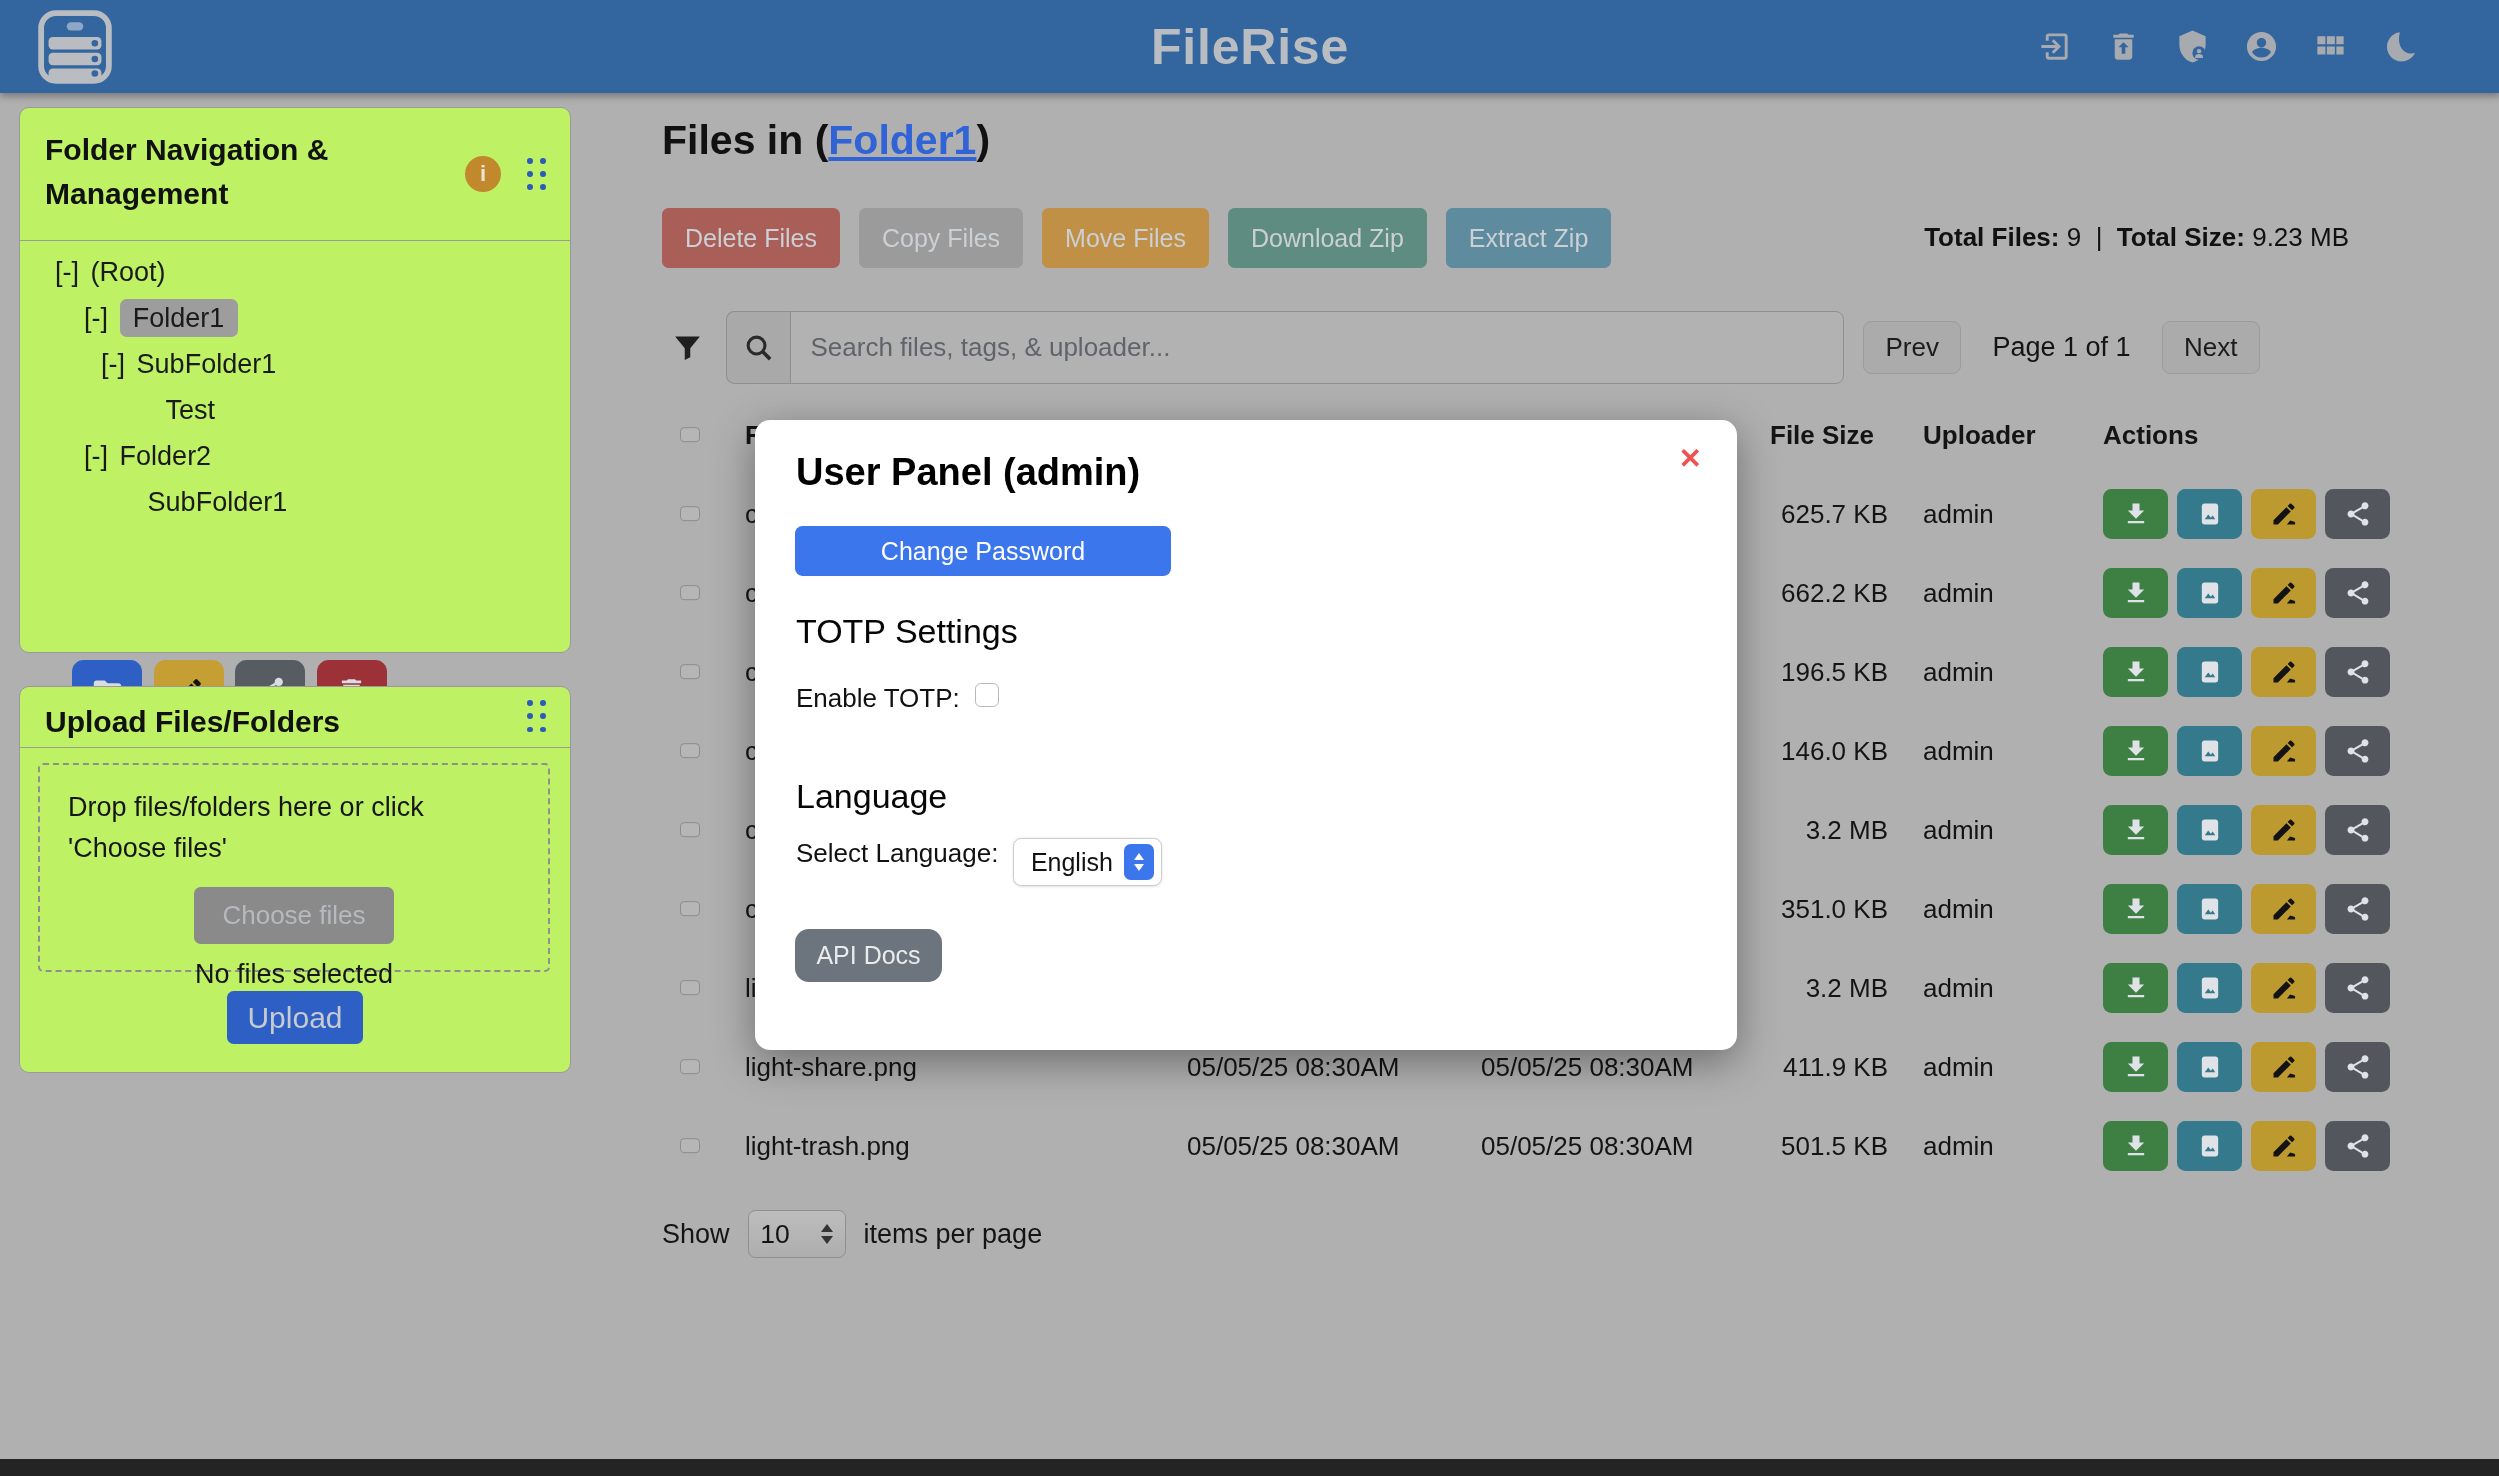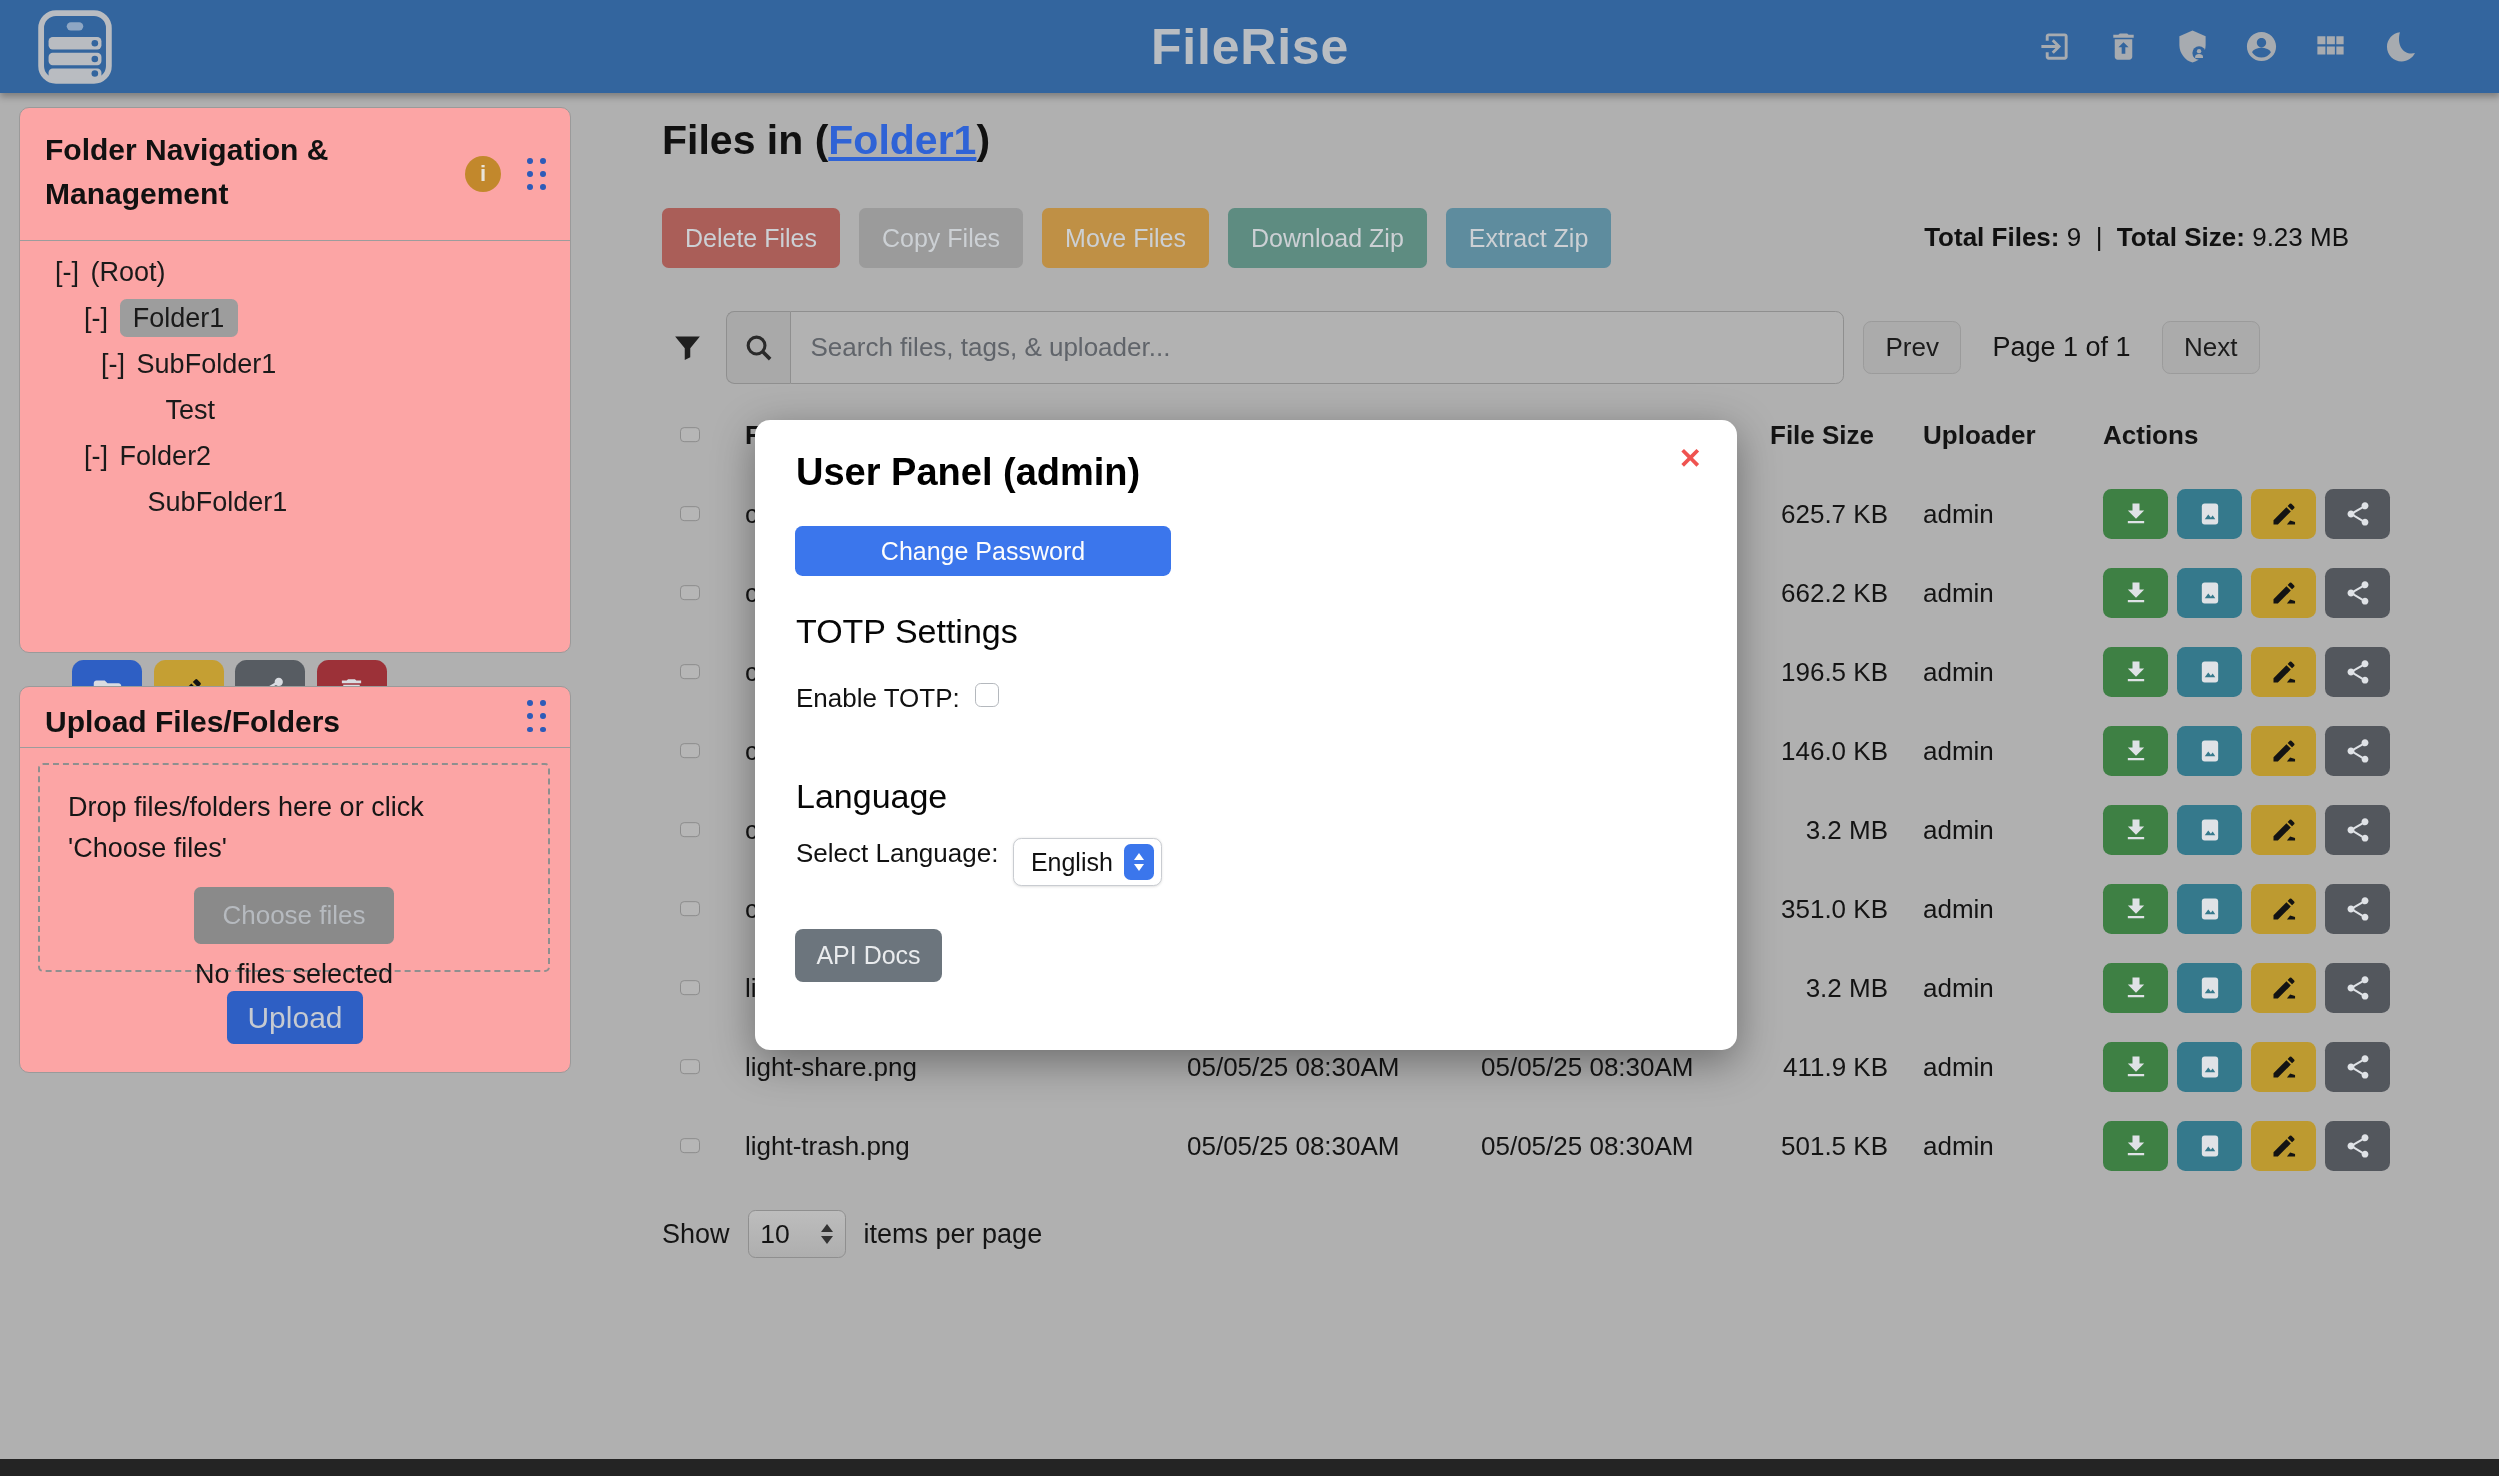--- a/index.html
+++ b/index.html
@@ -8,21 +8,21 @@
 
   
   .topbar{position:absolute;left:0;top:0;width:2500px;height:93px;background:#33659e;box-shadow:0 4.1px 6.6px rgba(0,0,0,.28);z-index:5;}
   .logo-btn{position:absolute;left:37px;top:9px;width:76px;height:76px;cursor:pointer;}
   .app-title{position:absolute;left:0;right:0;top:0;height:93px;display:flex;align-items:center;justify-content:center;font-size:50px;font-weight:bold;color:#b9bdc2;letter-spacing:0.8px;}
   .top-icons{position:absolute;right:83px;top:0;height:93px;display:flex;align-items:center;gap:33px;}
   .top-icons .ticon{width:36px;height:36px;display:inline-flex;align-items:center;justify-content:center;cursor:pointer;}
   .top-icons svg{width:35px;height:35px;fill:#a7abb0;}
 
   
-  .card{position:absolute;background:#fca5a5;border:1.7px solid #9a9a9a;border-radius:10px;box-sizing:border-box;}
+  .card{position:absolute;background:#bef264;border:1.7px solid #9a9a9a;border-radius:10px;box-sizing:border-box;}
   .card-head{position:relative;border-bottom:1.7px solid #9c9c9c;}
   .card-title{font-size:30px;font-weight:bold;line-height:1.45;color:#111;}
   .info-badge{position:absolute;width:36px;height:36px;border-radius:50%;background:#c2882c;color:#e8e4da;font-weight:bold;font-size:22px;display:flex;align-items:center;justify-content:center;}
   .drag-dots{position:absolute;width:20px;height:35px;display:grid;grid-template-columns:5.8px 5.8px;grid-template-rows:5.8px 5.8px 5.8px;gap:7.4px;}
   .drag-dots i{background:#2d5bb8;border-radius:50%;}
 
   #folder-card{left:19px;top:107px;width:552px;height:546px;}
   #folder-card .card-head{height:132px;}
   #folder-card .card-title{position:absolute;left:25px;top:20px;width:364px;}
   #folder-card .info-badge{right:69px;top:48px;}
@@ -92,21 +92,21 @@
   .m-h2{position:absolute;left:41px;font-size:34px;font-weight:500;color:#060606;}
   .totp-h{top:192px;} .lang-h{top:357px;}
   .m-label-row{position:absolute;left:41px;display:flex;align-items:flex-start;gap:15px;font-size:26px;color:#111;}
   .totp-row{top:263px;} .lang-row{top:418px;}
   .m-cb{width:24px;height:24px;border:1.7px solid #b4b8bd;border-radius:5.8px;background:#fff;box-sizing:border-box;cursor:pointer;}
   .lang-select{height:46px;border:1.7px solid #c9ccd1;border-radius:8.3px;background:#fff;display:flex;align-items:center;gap:11.6px;padding:0 6.6px 0 16.5px;font-size:25px;cursor:pointer;box-shadow:0 0.8px 2.5px rgba(0,0,0,.12);}
   .stepper{width:30px;height:36px;background:#3b76ec;border-radius:6.6px;display:flex;flex-direction:column;align-items:center;justify-content:center;gap:4.1px;}
   .stepper i{width:0;height:0;border-left:5.8px solid transparent;border-right:5.8px solid transparent;}
   .stepper i.up{border-bottom:7.4px solid #fff;}
   .stepper i.dn{border-top:7.4px solid #fff;}
-  .api-btn{position:absolute;left:40px;top:509px;width:147px;height:53px;background:#6c757d;color:#e9ebed;border:none;border-radius:8px;font-size:25px;cursor:pointer;}
+  .api-btn{position:absolute;left:40px;top:509px;width:147px;height:53px;background:#6c757d;color:#e9ebed;border:none;border-radius:14px;font-size:25px;cursor:pointer;}
 
   .footer-bar{position:absolute;left:0;bottom:0;width:2500px;height:18px;background:#242424;}
 </style>
 </head>
 <body>
 
 <div id="app">
 
   <div class="topbar">
     <span class="logo-btn">

